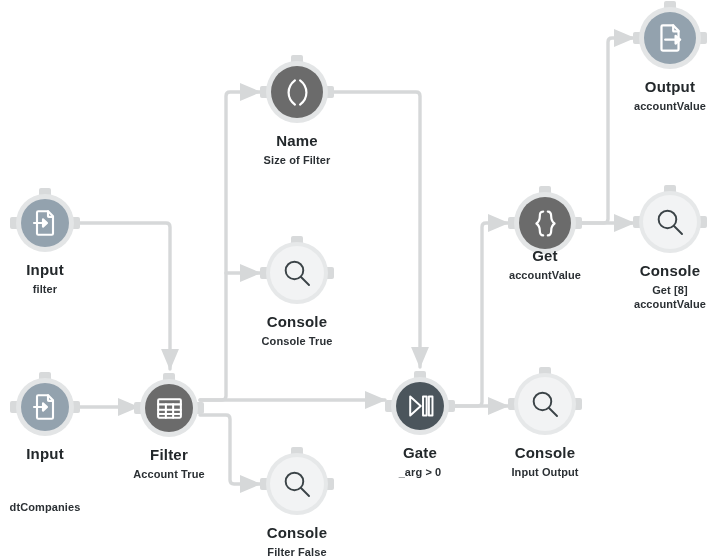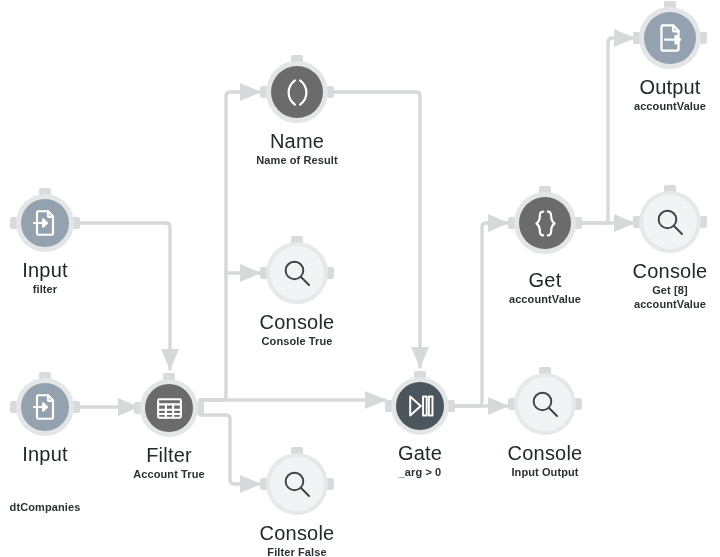--- a/index.html
+++ b/index.html
@@ -42,22 +42,22 @@
     background:#d8dadb;
     border-radius:2px;
   }
   .node .labels{
     position:absolute;
     text-align:center;
     white-space:nowrap;
     transform:translateX(-50%);
   }
   .node .title{
-    font-size:20px;
-    font-weight:normal;
+    font-size:15px;
+    font-weight:bold;
     color:#23282b;
     line-height:18px;
     letter-spacing:.2px;
   }
   .node .subtitle{
     font-size:11px;
     font-weight:bold;
     color:#2b3034;
     line-height:14px;
     margin-top:3px;
@@ -166,21 +166,21 @@
           <span>
             <svg class="icon-svg" width="31" height="31" viewBox="0 0 24 24" fill="none" stroke="#ffffff" stroke-width="1.7" stroke-linecap="round" stroke-linejoin="round">
               <path d="M10 2.6 C6.1 5.6 5.1 8.6 5.1 12 C5.1 15.4 6.1 18.4 10 21.4"></path>
               <path d="M14 2.6 C17.9 5.6 18.9 8.6 18.9 12 C18.9 15.4 17.9 18.4 14 21.4"></path>
             </svg>
           </span>
         </div>
         <div class="labels" style="left: 0px; top: 40px;">
           <div class="title" style="color: rgb(35, 40, 43);">Name</div>
           <div class="subtitle" style="color: rgb(43, 48, 52);">
-            <div>Name of Result</div>
+            <div>Size of Filter</div>
           </div>
         </div>
       </div>
       <div class="node" style="left: 297px; top: 273px;">
         <div class="port" style="width: 9px; height: 12px; left: -37px; top: -6px;"></div>
         <div class="port" style="width: 9px; height: 12px; left: 28px; top: -6px;"></div>
         <div class="port" style="width: 12px; height: 9px; left: -6px; top: -37px;"></div>
         <div class="ring" style="width: 62px; height: 62px; left: -31px; top: -31px; background: rgb(230, 232, 233);"></div>
         <div class="disc" style="width: 54px; height: 54px; left: -27px; top: -27px; background: rgb(242, 243, 244);">
           <span>
@@ -264,21 +264,21 @@
         <div class="port" style="width: 12px; height: 9px; left: -6px; top: -37px;"></div>
         <div class="ring" style="width: 62px; height: 62px; left: -31px; top: -31px; background: rgb(227, 229, 230);"></div>
         <div class="disc" style="width: 52px; height: 52px; left: -26px; top: -26px; background: rgb(107, 107, 107);">
           <span>
             <svg class="icon-svg" width="31" height="31" viewBox="0 0 24 24" fill="none" stroke="#ffffff" stroke-width="1.7" stroke-linecap="round" stroke-linejoin="round">
               <path d="M10.2 2.8 C7.8 2.8 7.6 4.4 7.6 6.4 C7.6 8.7 7.2 10.4 5 12 C7.2 13.6 7.6 15.3 7.6 17.6 C7.6 19.6 7.8 21.2 10.2 21.2"></path>
               <path d="M13.8 2.8 C16.2 2.8 16.4 4.4 16.4 6.4 C16.4 8.7 16.8 10.4 19 12 C16.8 13.6 16.4 15.3 16.4 17.6 C16.4 19.6 16.2 21.2 13.8 21.2"></path>
             </svg>
           </span>
         </div>
-        <div class="labels" style="left: 0px; top: 48px;">
+        <div class="labels" style="left: 0px; top: 24px;">
           <div class="title" style="color: rgb(35, 40, 43);">Get</div>
           <div class="subtitle" style="color: rgb(43, 48, 52);">
             <div>accountValue</div>
           </div>
         </div>
       </div>
       <div class="node" style="left: 670px; top: 222px;">
         <div class="port" style="width: 9px; height: 12px; left: -37px; top: -6px;"></div>
         <div class="port" style="width: 9px; height: 12px; left: 28px; top: -6px;"></div>
         <div class="port" style="width: 12px; height: 9px; left: -6px; top: -37px;"></div>

